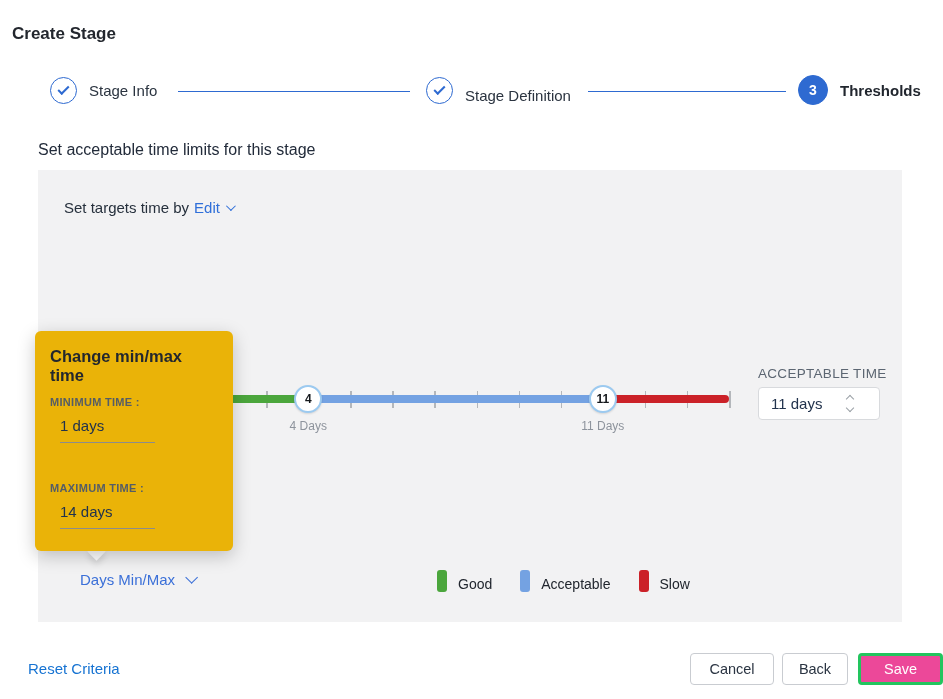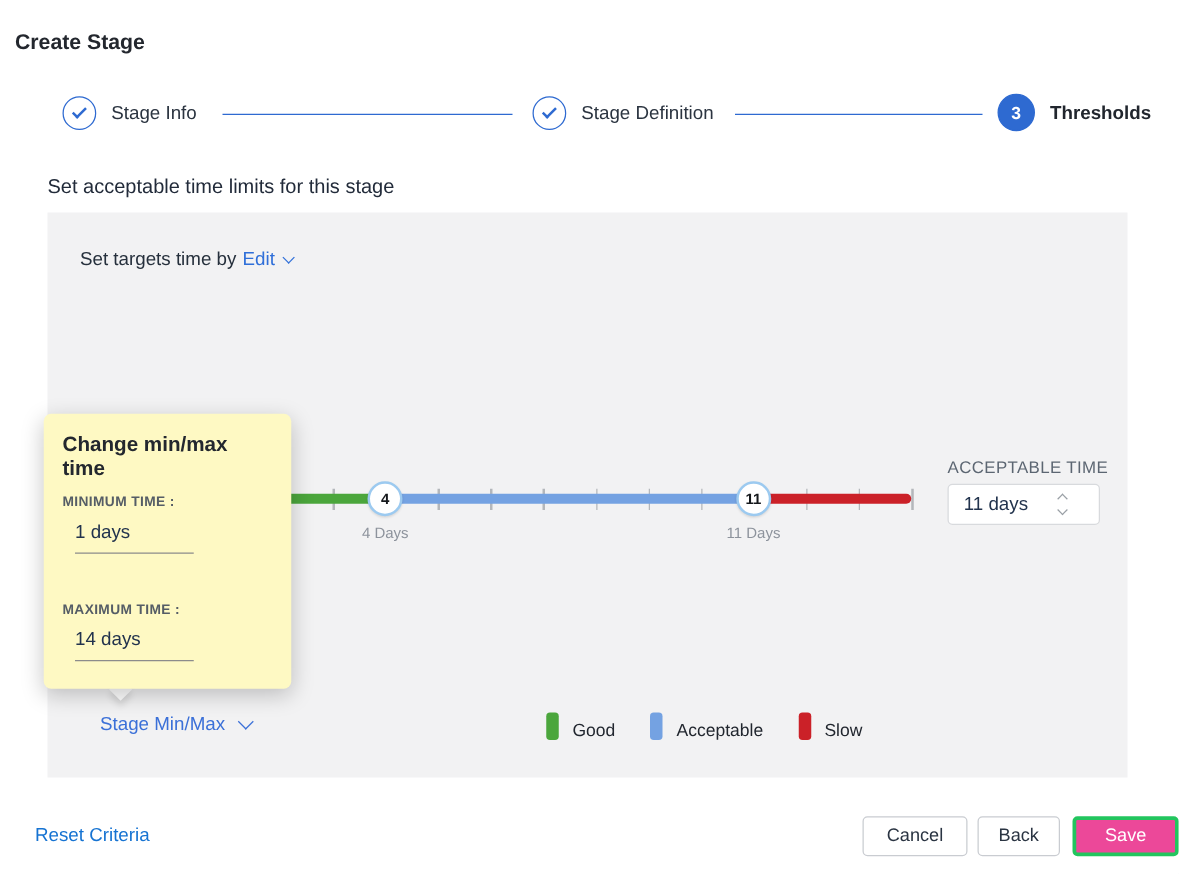--- a/index.html
+++ b/index.html
@@ -63,21 +63,21 @@
   .chev-lg { display:inline-block; width:9px; height:9px; border-right:1.5px solid #3b70d8;
     border-bottom:1.5px solid #3b70d8; transform:rotate(45deg) translateY(-3px); }
 
   
   .legend { position:absolute; left:399px; top:400px; display:flex; align-items:center; gap:28px; }
   .legend-item { display:flex; align-items:flex-end; gap:11px; }
   .swatch { width:10px; height:22px; border-radius:3px; }
   .legend-label { font-size:14px; color:#21262e; }
 
   
-  .popover { position:absolute; left:35px; top:331px; width:198px; height:220px; background:#fef9c3;
+  .popover { position:absolute; left:35px; top:331px; width:198px; height:220px; background:#eab308;
     border-radius:6px; box-shadow:0 5px 18px rgba(0,0,0,0.22); z-index:10; padding:16px 15px; }
   .popover-pointer { position:absolute; left:90px; bottom:-6px; width:13px; height:13px; background:#fff;
     transform:rotate(45deg); box-shadow:3px 3px 6px rgba(0,0,0,0.12); z-index:9; }
   .popover-title { font-size:16.5px; font-weight:700; color:#23272e; margin-bottom:11px; }
   .field-label { font-size:11px; font-weight:700; color:#555d66; letter-spacing:0.3px; margin-top:3px; }
   .underline-input { display:block; border:none; border-bottom:1px solid #8c8c8c; outline:none;
     background:transparent; width:95px; margin:9px 0 0 10px; padding:0 0 8px 0;
     font-size:15px; color:#22334d; font-family:"Liberation Sans", sans-serif; }
   .field-gap { height:36px; }
 
@@ -98,21 +98,21 @@
   <div class="page-title">Create Stage</div>
 
   <div class="stepper">
     <div class="step" style="left:2px;">
       <div class="step-circle">
         <span class="check-icon"></span>
       </div>
       <span class="step-label">Stage Info</span>
     </div>
     <div class="connector" style="left:130px; width:232px;"></div>
-    <div class="step" style="left:378px;">
+    <div class="step" style="left:378px;align-items:flex-end;">
       <div class="step-circle">
         <span class="check-icon"></span>
       </div>
       <span class="step-label">Stage Definition</span>
     </div>
     <div class="connector" style="left:540px; width:198px;"></div>
     <div class="step" style="left:750px; top:-2px;">
       <div class="step-circle filled">
         <span class="step-num">3</span>
       </div>
@@ -165,21 +165,21 @@
     <div class="accept-label">ACCEPTABLE TIME</div>
     <div class="accept-box">
       <input class="accept-input" value="11 days" style="">
       <span class="spinner">
         <span class="spin-chev up"></span>
         <span class="spin-chev down"></span>
       </span>
     </div>
 
     <div class="edit-minmax">
-      <span>Stage Min/Max</span>
+      <span>Days Min/Max</span>
       <span class="chev-lg"></span>
     </div>
 
     <div class="legend">
       <div class="legend-item">
         <span class="swatch" id="sw-good" style="background: rgb(75, 166, 60);"></span>
         <span class="legend-label">Good</span>
       </div>
       <div class="legend-item">
         <span class="swatch" id="sw-acceptable" style="background: rgb(116, 162, 226);"></span>

